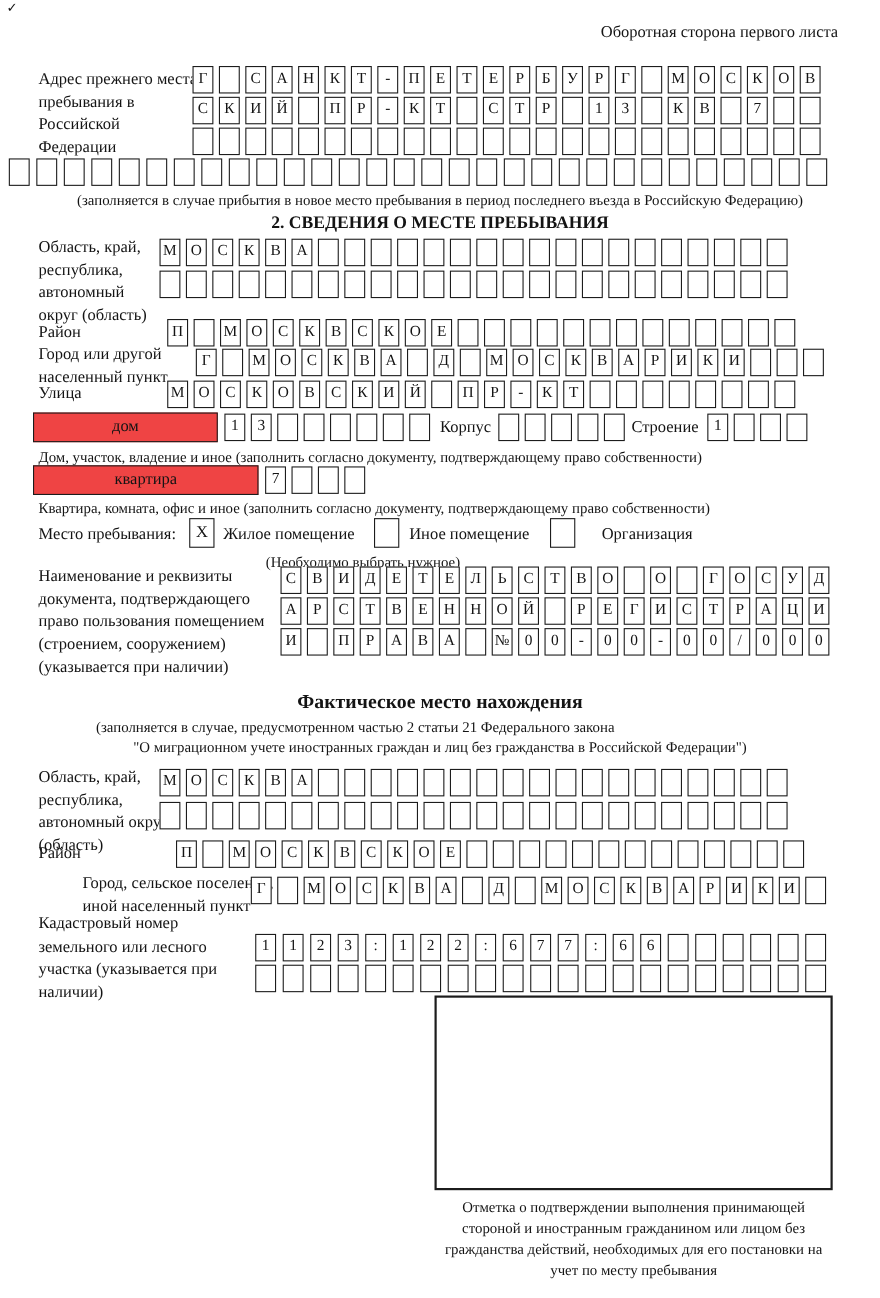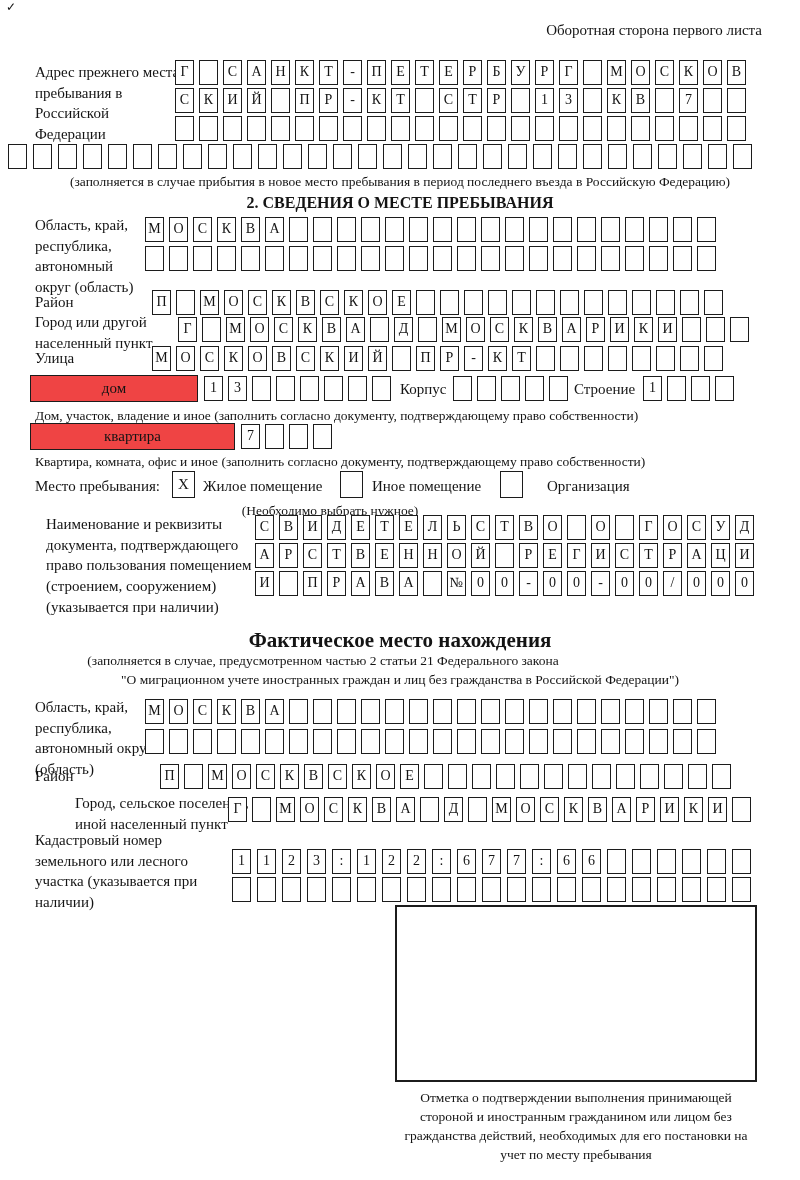--- a/index.html
+++ b/index.html
@@ -75,26 +75,26 @@
 
 <div class="abs lbl" style="left:35px; top:476px;">Место пребывания:</div>
 <div class="cbox" style="left:172px; top:471px;">X</div>
 <div class="abs lbl" style="left:203px; top:476px;">Жилое помещение</div>
 <div class="cbox" style="left:340px; top:471px;"></div>
 <div class="abs lbl" style="left:372px; top:476px;">Иное помещение</div>
 <div class="cbox" style="left:500px; top:471px;"></div>
 <div class="abs lbl" style="left:547px; top:476px;">Организация</div>
 <div class="abs cap center" style="left:165px; top:502px; width:330px;">(Необходимо выбрать нужное)</div>
 
-<div class="abs lbl" style="left:35px; top:514px; width:220px;margin-left:11px;">Наименование и реквизиты документа, подтверждающего право пользования помещением (строением, сооружением) (указывается при наличии)</div>
+<div class="abs lbl" style="left:35px; top:514px; width:220px;">Наименование и реквизиты документа, подтверждающего право пользования помещением (строением, сооружением) (указывается при наличии)</div>
 <div class="cellrow" style="left:255px; top:515px;"><span class="cell">С</span><span class="cell">В</span><span class="cell">И</span><span class="cell">Д</span><span class="cell">Е</span><span class="cell">Т</span><span class="cell">Е</span><span class="cell">Л</span><span class="cell">Ь</span><span class="cell">С</span><span class="cell">Т</span><span class="cell">В</span><span class="cell">О</span><span class="cell"></span><span class="cell">О</span><span class="cell"></span><span class="cell">Г</span><span class="cell">О</span><span class="cell">С</span><span class="cell">У</span><span class="cell">Д</span></div>
 <div class="cellrow" style="left:255px; top:543px;"><span class="cell">А</span><span class="cell">Р</span><span class="cell">С</span><span class="cell">Т</span><span class="cell">В</span><span class="cell">Е</span><span class="cell">Н</span><span class="cell">Н</span><span class="cell">О</span><span class="cell">Й</span><span class="cell"></span><span class="cell">Р</span><span class="cell">Е</span><span class="cell">Г</span><span class="cell">И</span><span class="cell">С</span><span class="cell">Т</span><span class="cell">Р</span><span class="cell">А</span><span class="cell">Ц</span><span class="cell">И</span></div>
 <div class="cellrow" style="left:255px; top:571px;"><span class="cell">И</span><span class="cell"></span><span class="cell">П</span><span class="cell">Р</span><span class="cell">А</span><span class="cell">В</span><span class="cell">А</span><span class="cell"></span><span class="cell">№</span><span class="cell">0</span><span class="cell">0</span><span class="cell">-</span><span class="cell">0</span><span class="cell">0</span><span class="cell">-</span><span class="cell">0</span><span class="cell">0</span><span class="cell">/</span><span class="cell">0</span><span class="cell">0</span><span class="cell">0</span></div>
 
-<div class="abs bold center" style="left:0; top:628px; width:800px; font-size:21px;">Фактическое место нахождения</div>
+<div class="abs bold center" style="left:0; top:628px; width:800px; font-size:18px;">Фактическое место нахождения</div>
 <div class="abs cap center" style="left:0; top:652px; width:646px;">(заполняется в случае, предусмотренном частью 2 статьи 21 Федерального закона</div>
 <div class="abs cap center" style="left:0; top:671px; width:800px;">"О миграционном учете иностранных граждан и лиц без гражданства в Российской Федерации")</div>
 
 <div class="abs lbl" style="left:35px; top:697px; width:150px;">Область, край, республика, автономный округ (область)</div>
 <div class="cellrow" style="left:145px; top:699px;"><span class="cell">М</span><span class="cell">О</span><span class="cell">С</span><span class="cell">К</span><span class="cell">В</span><span class="cell">А</span><span class="cell"></span><span class="cell"></span><span class="cell"></span><span class="cell"></span><span class="cell"></span><span class="cell"></span><span class="cell"></span><span class="cell"></span><span class="cell"></span><span class="cell"></span><span class="cell"></span><span class="cell"></span><span class="cell"></span><span class="cell"></span><span class="cell"></span><span class="cell"></span><span class="cell"></span><span class="cell"></span></div>
 <div class="cellrow" style="left:145px; top:729px;"><span class="cell"></span><span class="cell"></span><span class="cell"></span><span class="cell"></span><span class="cell"></span><span class="cell"></span><span class="cell"></span><span class="cell"></span><span class="cell"></span><span class="cell"></span><span class="cell"></span><span class="cell"></span><span class="cell"></span><span class="cell"></span><span class="cell"></span><span class="cell"></span><span class="cell"></span><span class="cell"></span><span class="cell"></span><span class="cell"></span><span class="cell"></span><span class="cell"></span><span class="cell"></span><span class="cell"></span></div>
 
 <div class="abs lbl" style="left:35px; top:766px;">Район</div>
 <div class="cellrow" style="left:160px; top:764px;"><span class="cell">П</span><span class="cell"></span><span class="cell">М</span><span class="cell">О</span><span class="cell">С</span><span class="cell">К</span><span class="cell">В</span><span class="cell">С</span><span class="cell">К</span><span class="cell">О</span><span class="cell">Е</span><span class="cell"></span><span class="cell"></span><span class="cell"></span><span class="cell"></span><span class="cell"></span><span class="cell"></span><span class="cell"></span><span class="cell"></span><span class="cell"></span><span class="cell"></span><span class="cell"></span><span class="cell"></span><span class="cell"></span></div>
 

